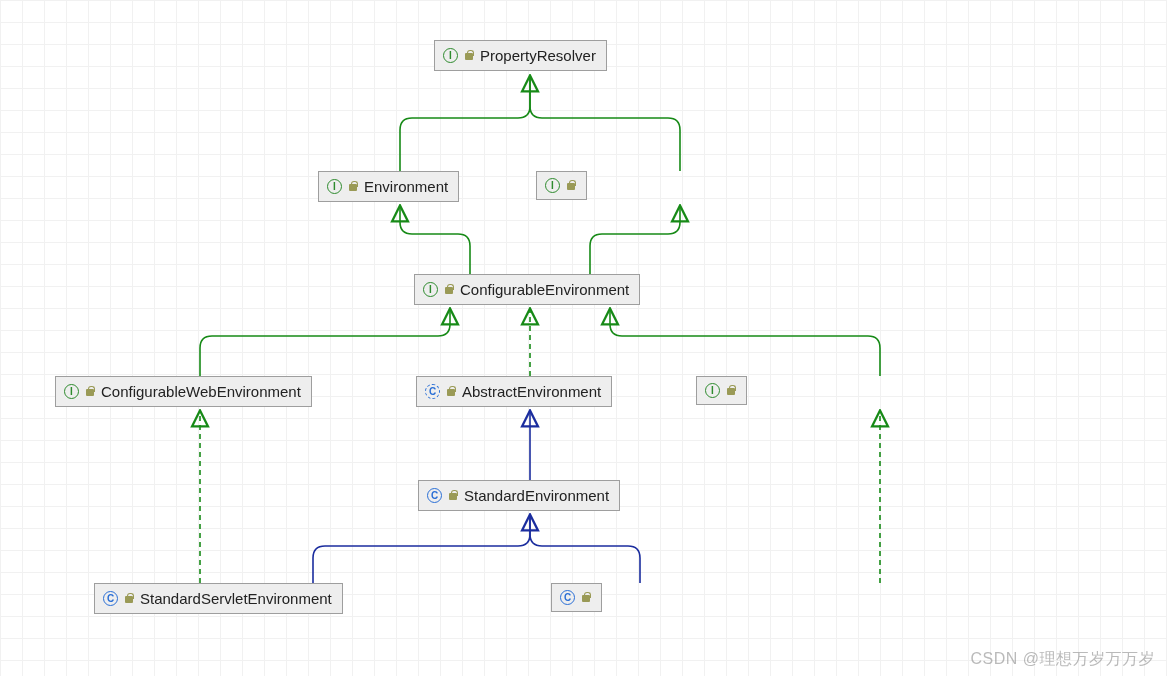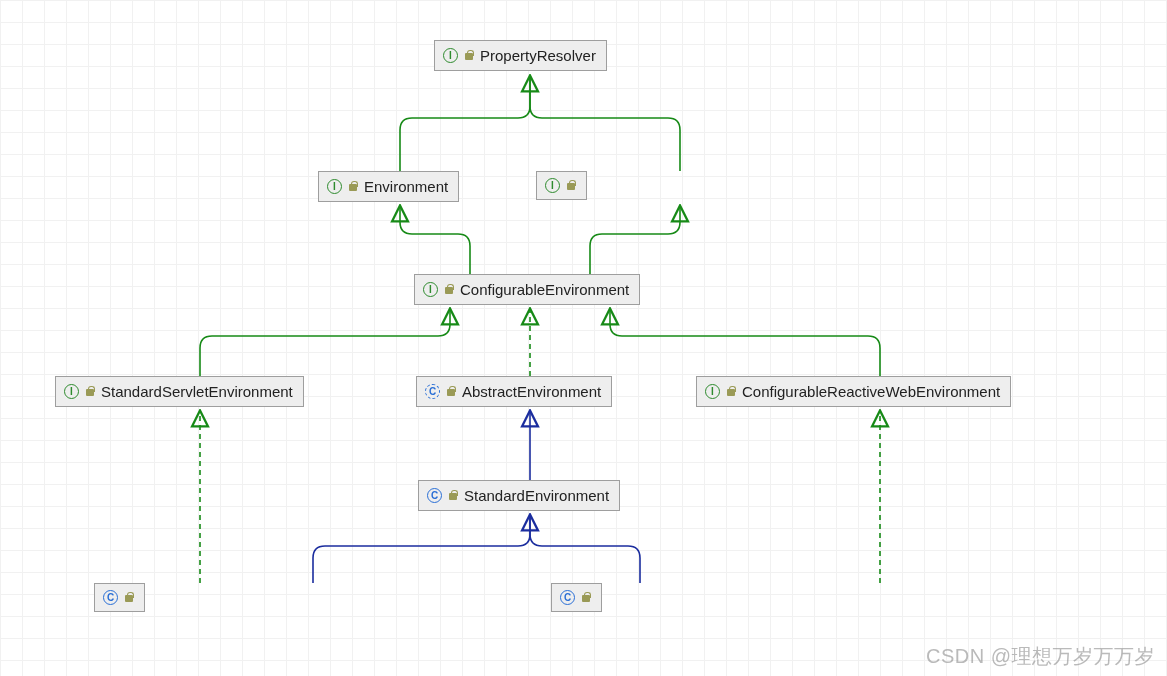--- a/index.html
+++ b/index.html
@@ -54,21 +54,21 @@
     width:8px; height:7px; background:#9a9a56; border-radius:1px;
   }
   .lock::after {
     content:""; position:absolute; left:2.5px; top:0;
     width:5px; height:5px; border:1.2px solid #9a9a56;
     border-bottom:none; border-radius:3px 3px 0 0;
   }
   .watermark {
     position:absolute; right:12px; bottom:6px;
     color: rgba(130,130,130,0.55);
-    font-size: 20px;
+    font-size: 16px;
     letter-spacing: 0.5px;
     pointer-events:none;
   }
 </style>
 </head>
 <body>
 
 <div class="canvas">
 
   <svg class="edges">
@@ -122,44 +122,44 @@
 
   <div class="node" style="left:414px; top:274px;">
     <span class="icon icon-i">I</span>
     <span class="lock"></span>
     <span>ConfigurableEnvironment</span>
   </div>
 
   <div class="node" style="left:55px; top:376px;">
     <span class="icon icon-i">I</span>
     <span class="lock"></span>
-    <span>StandardServletEnvironment</span>
+    <span>ConfigurableWebEnvironment</span>
   </div>
 
   <div class="node" style="left:416px; top:376px;">
     <span class="icon icon-c icon-c-dash">C</span>
     <span class="lock"></span>
     <span>AbstractEnvironment</span>
   </div>
 
   <div class="node" style="left:696px; top:376px;">
     <span class="icon icon-i">I</span>
     <span class="lock"></span>
-    <span>ConfigurableReactiveWebEnvironment</span>
   </div>
 
   <div class="node" style="left:418px; top:480px;">
     <span class="icon icon-c">C</span>
     <span class="lock"></span>
     <span>StandardEnvironment</span>
   </div>
 
   <div class="node" style="left:94px; top:583px;">
     <span class="icon icon-c">C</span>
     <span class="lock"></span>
+    <span>StandardServletEnvironment</span>
   </div>
 
   <div class="node" style="left:551px; top:583px;">
     <span class="icon icon-c">C</span>
     <span class="lock"></span>
   </div>
 
   <div class="watermark">CSDN @理想万岁万万岁</div>
 </div>
 

